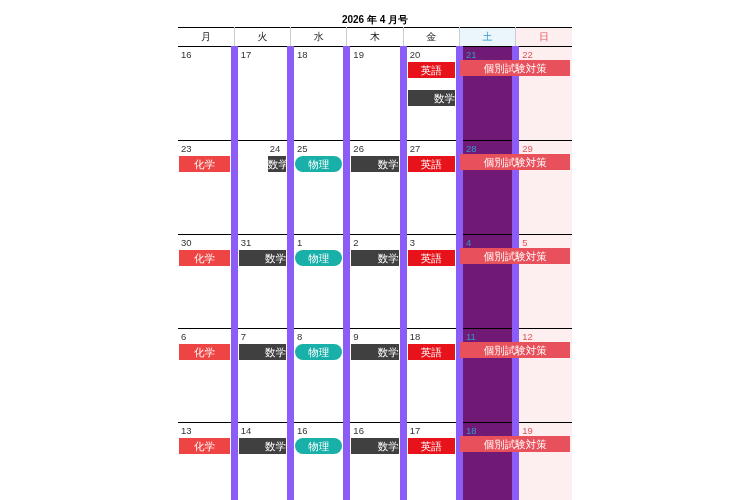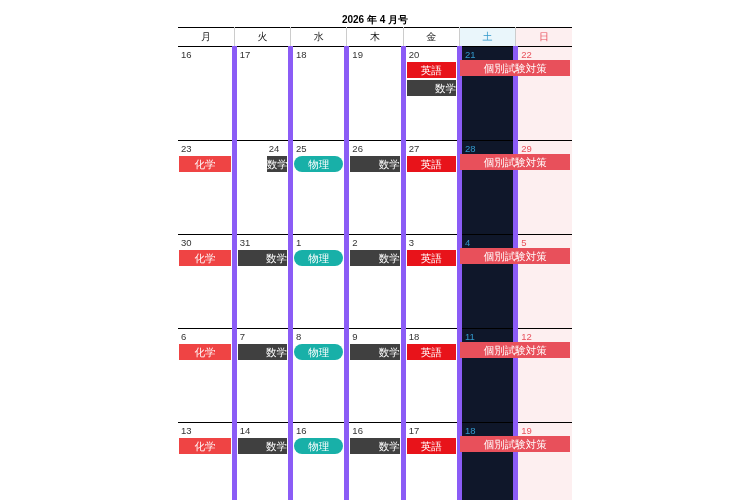--- a/index.html
+++ b/index.html
@@ -54,48 +54,48 @@
     border-bottom: 1px solid #000000;
     background: #ffffff;
   }
   th.dow:last-child { border-right: none; }
   th.dow.sat { color: #3399cc; background: #eaf6fb; }
   th.dow.sun { color: #e8505b; background: #fdeff0; }
 
   td.day {
     height: 93px;
     vertical-align: top;
-    border-right: 5px solid #8b5cf6;
+    border-right: 7px solid #8b5cf6;
     border-bottom: 1px solid #000000;
     padding: 0;
     background: #ffffff;
   }
   td.day:last-child { border-right: none; }
   tr.week:last-child td.day { border-bottom: none; }
-  td.day.sat { background: #0f172a; margin-top: 13px; }
+  td.day.sat { background: #701a75; margin-top: 13px; }
   td.day.sun { background: #fdeff0; }
 
   .daynum {
     font-size: 9.5px;
     color: #333333;
     padding: 2px 0 0 3px;
     line-height: 11px;
     height: 12px;
   }
   .daynum.sat { color: #3399cc; }
   .daynum.sun { color: #e8505b; }
 
   .events { padding: 1px 1px 0 1px; position: relative; }
   .ev {
     height: 16px;
     line-height: 16px;
     font-size: 10.5px;
     color: #ffffff;
     text-align: center;
-    margin-bottom: 2px;
+    margin-bottom: 12px;
     white-space: nowrap;
     overflow: hidden;
     font-weight: normal;
   }
   .ev-chem { background: #ef4444; }
   .ev-math { background: #404040; text-align: right; }
   .ev-phys { background: #18b0a8; border-radius: 8px; }
   .ev-eng  { background: #e8131a; }
   .ev-wide {
     position: absolute;

